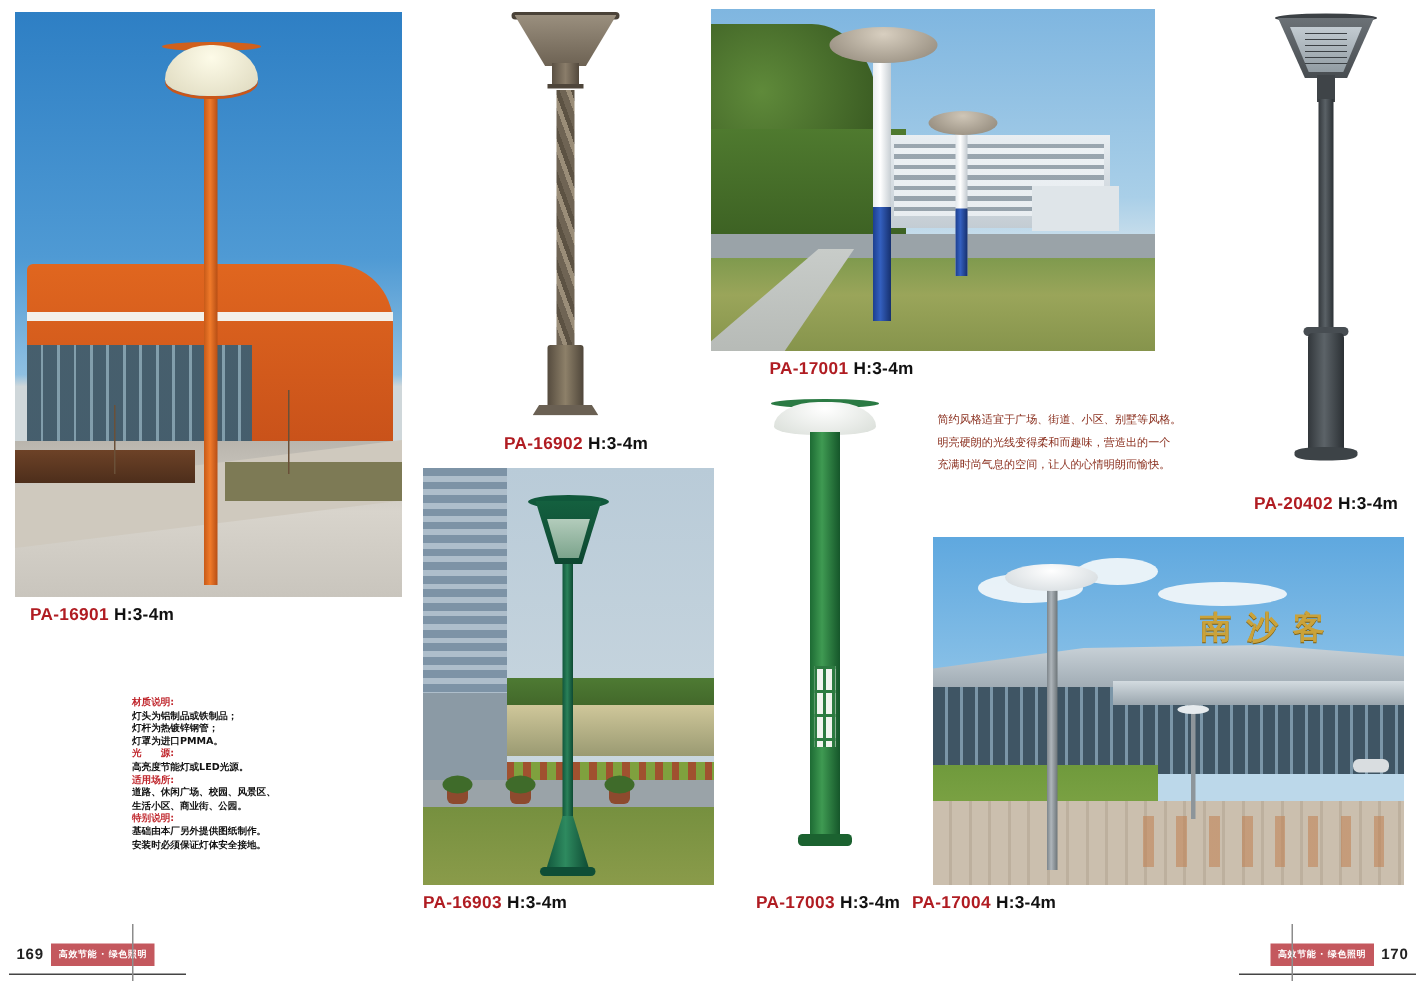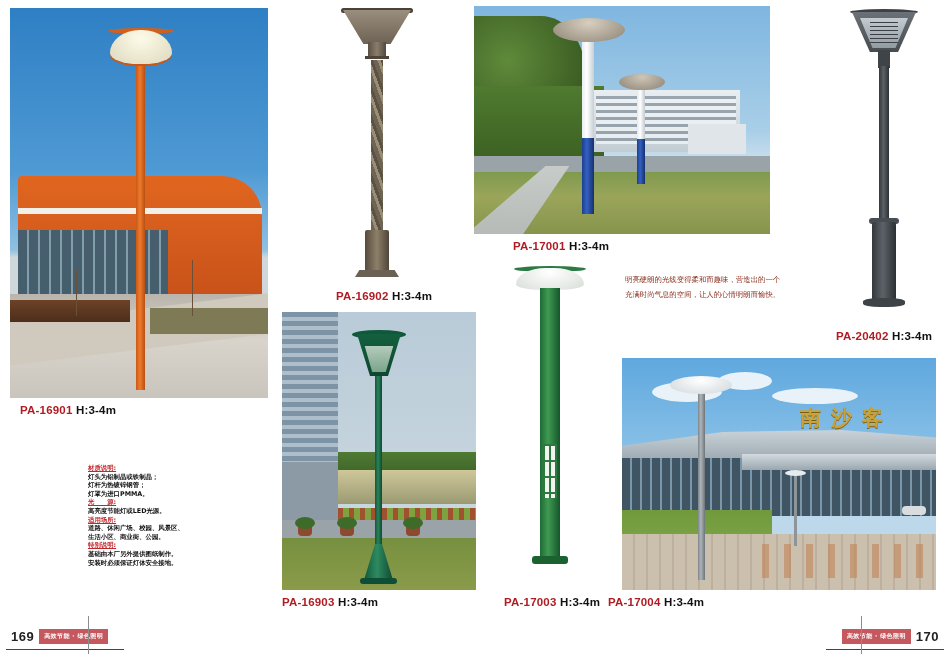--- a/index.html
+++ b/index.html
@@ -17,31 +17,31 @@
 
   
   .caption{position:absolute;white-space:nowrap;font-size:11.5px;font-weight:bold;
            letter-spacing:.2px;}
   .caption .code{color:#b01c22;}
   .caption .h{color:#111111;}
 
   
   .spec{position:absolute;font-size:6.4px;line-height:8.6px;color:#111;
         font-family:"DejaVu Sans","Liberation Sans",sans-serif;font-weight:bold;}
-  .spec .hd{color:#c0272d;text-decoration:underline;}
+  .spec .hd{color:#c0272d;}
   .spec div{white-space:nowrap;}
 
   
   .blurb{position:absolute;font-size:7.4px;line-height:15px;color:#8a2f1e;
          font-family:"DejaVu Sans","Liberation Sans",sans-serif;width:215px;}
   .blurb div{white-space:nowrap;}
 
   
   .footer{position:absolute;bottom:10px;display:flex;align-items:center;gap:0;}
-  .folio{font-size:13px;font-weight:bold;color:#222;letter-spacing:.5px;padding:0 5px;}
+  .folio{font-size:10px;font-weight:bold;color:#222;letter-spacing:.5px;padding:0 5px;}
   .tagpill{background:#c4585e;color:#fff;font-size:6px;font-weight:bold;
            padding:3px 5px;letter-spacing:.4px;font-family:"DejaVu Sans",sans-serif;
            white-space:nowrap;}
   .rule{position:absolute;bottom:4px;height:1.4px;background:#444;}
   .spine{position:absolute;left:88px;bottom:-4px;width:1.2px;height:42px;background:#8c8c8c;}
   .spine-r{position:absolute;right:88px;bottom:-4px;width:1.2px;height:42px;background:#8c8c8c;}
 
   
   #ph-16901{left:10px;top:8px;width:258px;height:390px;
     background:linear-gradient(#2e7fc4 0%,#4f9ad4 42%,#8fc0e2 62%,#cfd7da 64%,#cfd7da 100%);}
@@ -371,20 +371,21 @@
     <div>高亮度节能灯或LED光源。</div>
     <div class="hd">适用场所:</div>
     <div>道路、休闲广场、校园、风景区、</div>
     <div>生活小区、商业街、公园。</div>
     <div class="hd">特别说明:</div>
     <div>基础由本厂另外提供图纸制作。</div>
     <div>安装时必须保证灯体安全接地。</div>
   </div>
 
   <div class="blurb" style="left:625px;top:272px;">
+    <div>简约风格适宜于广场、街道、小区、别墅等风格。</div>
     <div>明亮硬朗的光线变得柔和而趣味，营造出的一个</div>
     <div>充满时尚气息的空间，让人的心情明朗而愉快。</div>
   </div>
 
   <div class="footer" style="left:6px;">
     <span class="folio">169</span>
     <span class="tagpill">高效节能 · 绿色照明</span>
   </div>
   <div class="rule" style="left:6px;width:118px;"></div>
   <div class="spine"></div>

